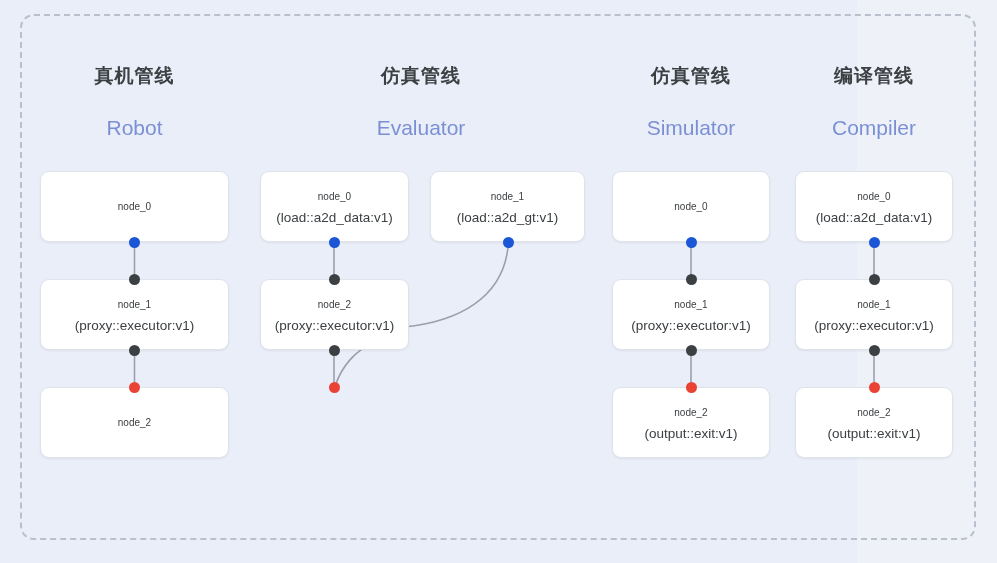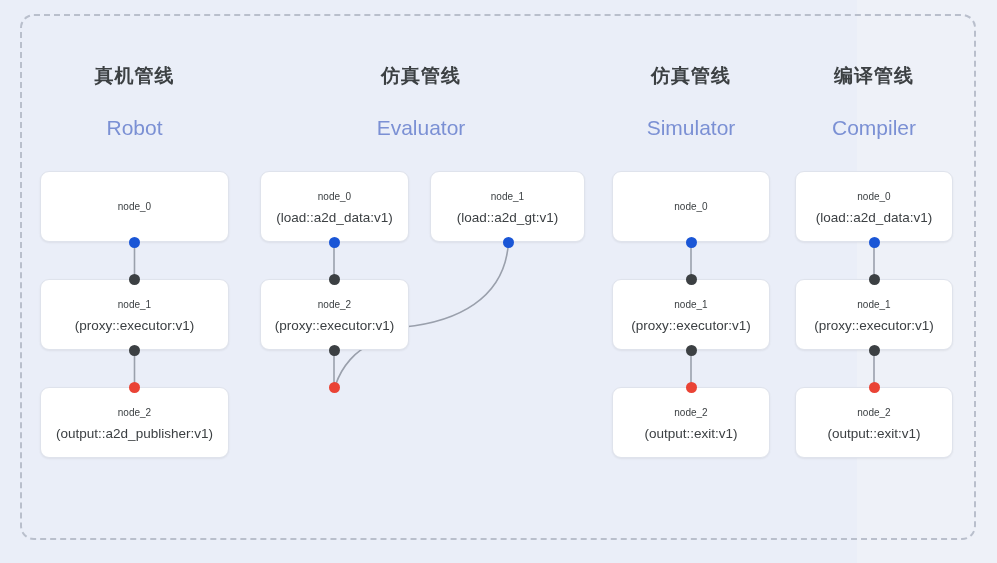--- a/index.html
+++ b/index.html
@@ -126,21 +126,20 @@
 
   <div class="node" style="left:40px; top:279px; width:189px; height:71px;">
     <div class="node-name">node_1</div>
     <div class="node-type">(proxy::executor:v1)</div>
   </div>
   <div class="port port-mid" style="left:129px; top:273.5px;"></div>
   <div class="port port-mid" style="left:129px; top:344.5px;"></div>
 
   <div class="node" style="left:40px; top:387px; width:189px; height:71px;">
     <div class="node-name">node_2</div>
-    <div class="node-type">(output::a2d_publisher:v1)</div>
   </div>
   <div class="port port-out" style="left:129px; top:381.5px;"></div>
 
   <div class="col" style="left:260px; width:322px;">
     <div class="col-title-cn">仿真管线</div>
     <div class="col-title-en">Evaluator</div>
   </div>
   <div class="node" style="left:260px; top:171px; width:149px; height:71px;">
     <div class="node-name">node_0</div>
     <div class="node-type">(load::a2d_data:v1)</div>

